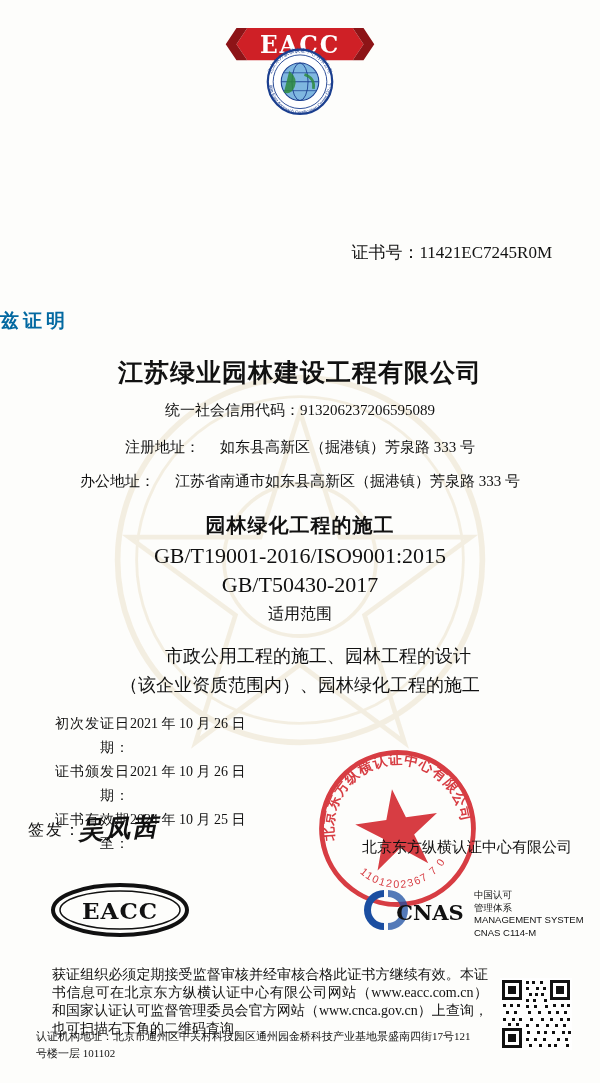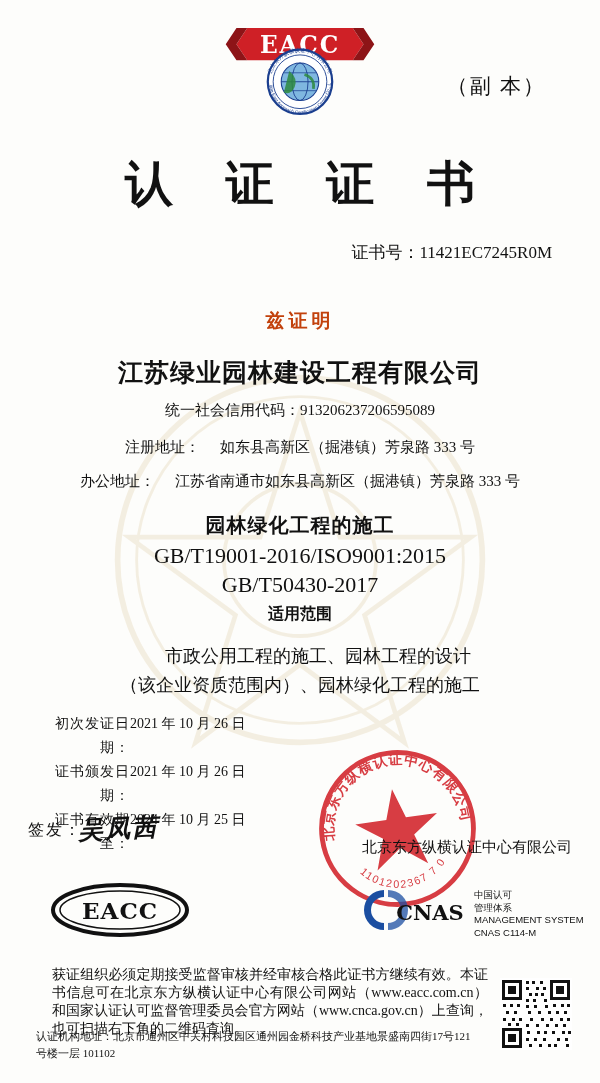--- a/index.html
+++ b/index.html
@@ -69,25 +69,24 @@
     right: 48px;
     top: 241px;
     font-size: 17px;
     color: #111;
   }
 
   .hereby {
     position: absolute;
     left: 0; right: 0;
     top: 308px;
-    text-align: center;
     font-size: 19px;
     font-weight: bold;
     letter-spacing: 4px;
-    color: #c2410c;
+    color: #0369a1;
   }
 
   .company {
     position: absolute;
     left: 0; right: 0;
     top: 356px;
     text-align: center;
     font-size: 25px;
     font-weight: bold;
     letter-spacing: 1px;
@@ -140,21 +139,21 @@
     font-size: 22px;
     color: #111;
   }
 
   .scope-title {
     position: absolute;
     left: 0; right: 0;
     top: 604px;
     text-align: center;
     font-size: 16px;
-    font-weight: bold;
+    font-weight: normal;
     color: #111;
   }
   .scope-line1 {
     position: absolute;
     left: 0; right: 0;
     top: 644px;
     text-align: center;
     font-size: 18px;
     color: #111;
     padding-left: 36px;
@@ -317,23 +316,21 @@
       <text font-family="'Liberation Sans', sans-serif" font-size="6.2" fill="#1b3f8f">
         <textPath href="#arcTop" startOffset="50%" text-anchor="middle">北京东方纵横认证中心有限公司</textPath>
       </text>
       <path id="arcBot" d="M61 74 a34 34 0 0 0 68 0" fill="none"></path>
       <text font-family="'Liberation Sans', sans-serif" font-size="5.2" fill="#1b3f8f">
         <textPath href="#arcBot" startOffset="50%" text-anchor="middle">Beijing East Approach Certification Center Co., Ltd</textPath>
       </text>
     </svg>
   </div>
 
-  <div class="copy-mark">（副 本）</div>
-
-  <div class="main-title">认 证 证 书</div>
+
 
   <div class="cert-no">
     <span>证书号：</span><span>11421EC7245R0M</span>
   </div>
 
   <div class="hereby">兹证明</div>
 
   <div class="company">江苏绿业园林建设工程有限公司</div>
 
   <div class="credit-code">统一社会信用代码：913206237206595089</div>

